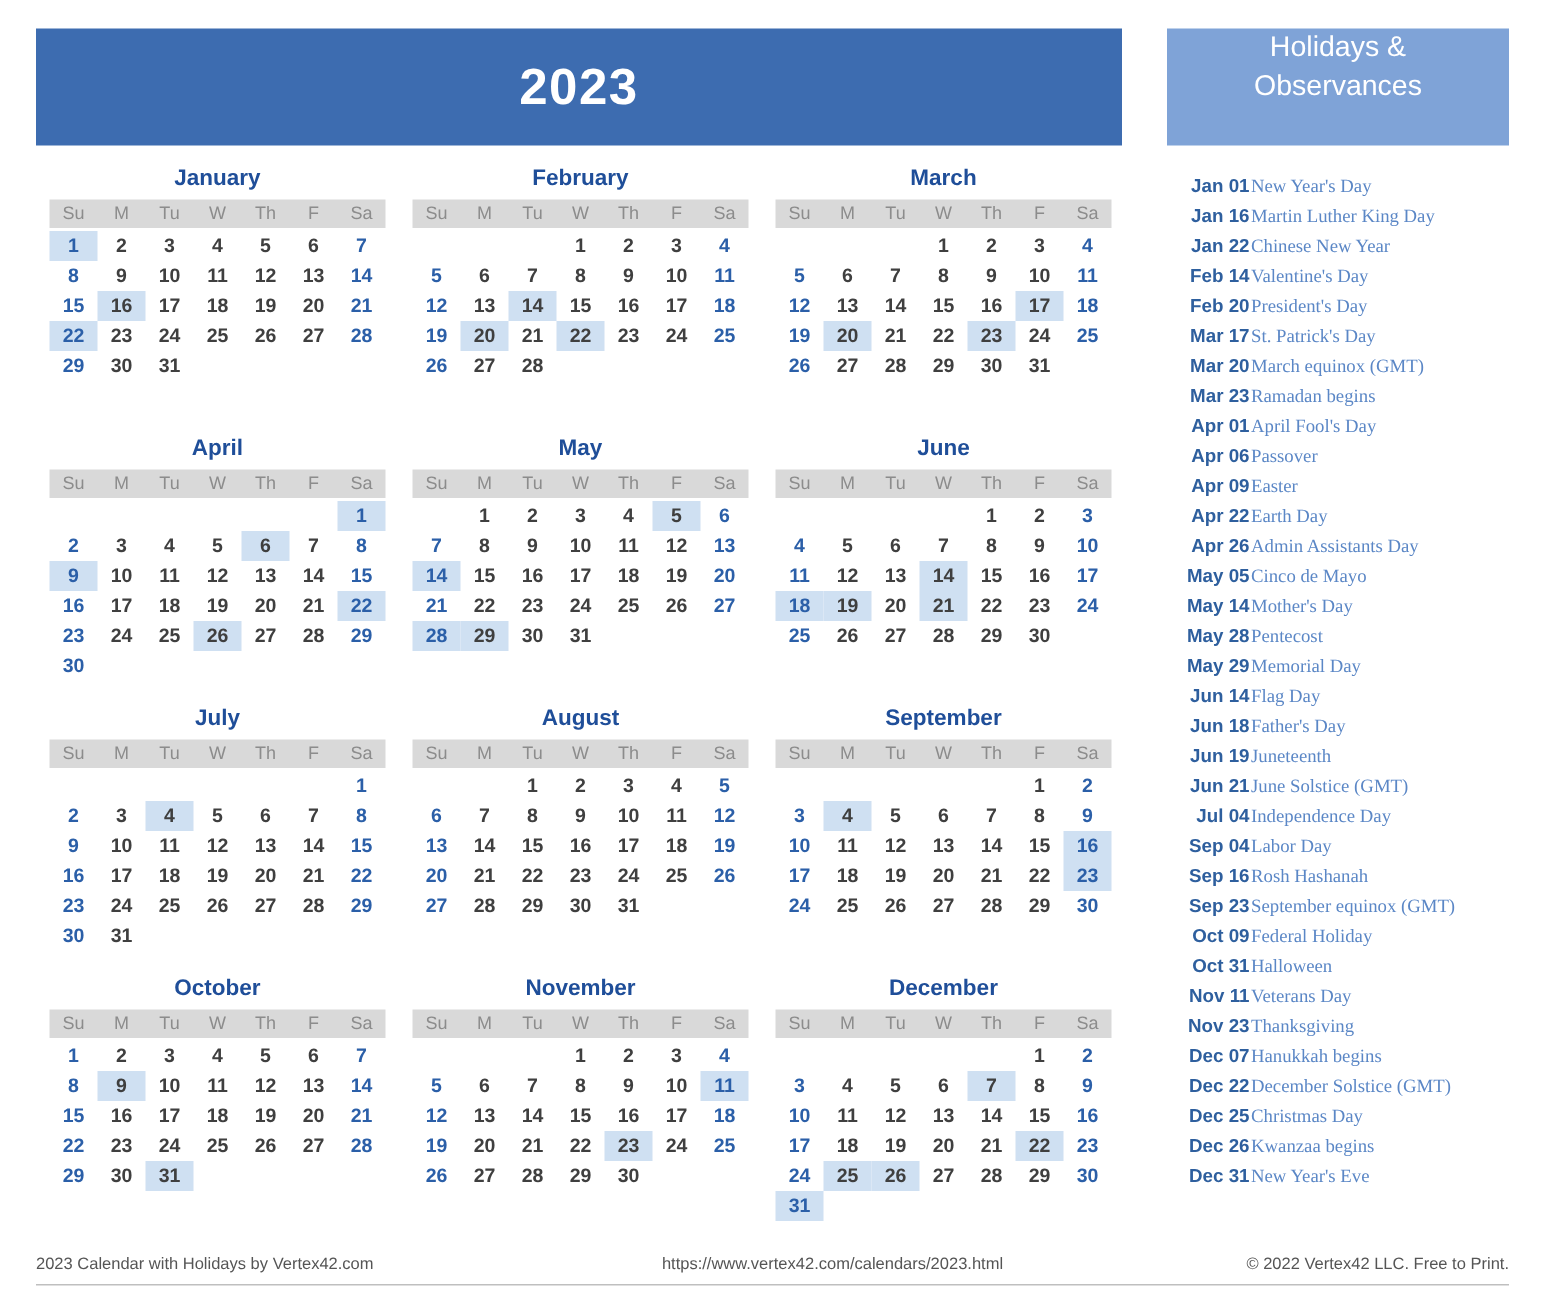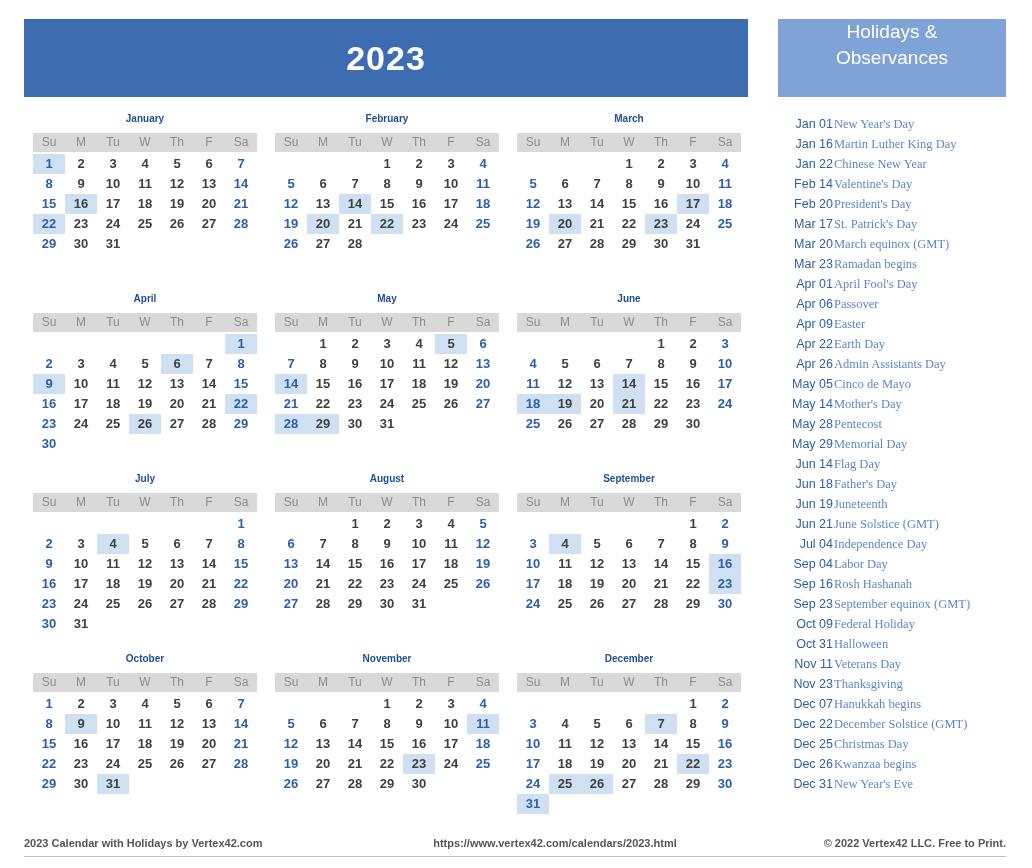--- a/index.html
+++ b/index.html
@@ -53,21 +53,21 @@
     left: 24px; top: 110px;
     width: 726px;
     display: grid;
     grid-template-columns: repeat(3, 242px);
     grid-template-rows: repeat(4, 180px);
   }
   .month { width: 242px; }
   .month-name {
     text-align: center;
     color: #1f4e99;
-    font-size: 10px;
+    font-size: 15px;
     font-weight: bold;
     margin: 0 0 5px 0;
     height: 18px;
     line-height: 18px;
   }
   .dow-row {
     display: grid;
     grid-template-columns: repeat(7, 32px);
     width: 224px;
     background: #d9d9d9;
@@ -108,21 +108,21 @@
   .holiday-row {
     display: flex;
     align-items: baseline;
     height: 20px;
     line-height: 20px;
   }
   .holiday-date {
     width: 56px;
     text-align: right;
     font-size: 12.5px;
-    font-weight: normal;
+    font-weight: bold;
     color: #2e5f9e;
     padding-right: 1px;
     flex: 0 0 56px;
   }
   .holiday-name {
     font-size: 12.5px;
     font-weight: normal;
     color: #5b87c6;
     white-space: nowrap;
     font-family: Liberation Serif, serif;
@@ -136,21 +136,20 @@
     background: #bfbfbf;
   }
   .footer {
     position: absolute;
     left: 24px; top: 833px;
     width: 982px; height: 20px;
     display: flex;
     align-items: center;
     font-size: 11px;
     color: #555555;
-    font-weight: bold;
   }
   .footer .f-left { flex: 0 0 330px; text-align: left; }
   .footer .f-mid  { flex: 1 1 auto; text-align: center; }
   .footer .f-right{ flex: 0 0 250px; text-align: right; }
 </style>
 </head>
 <body>
 
 <div id="page">
 

